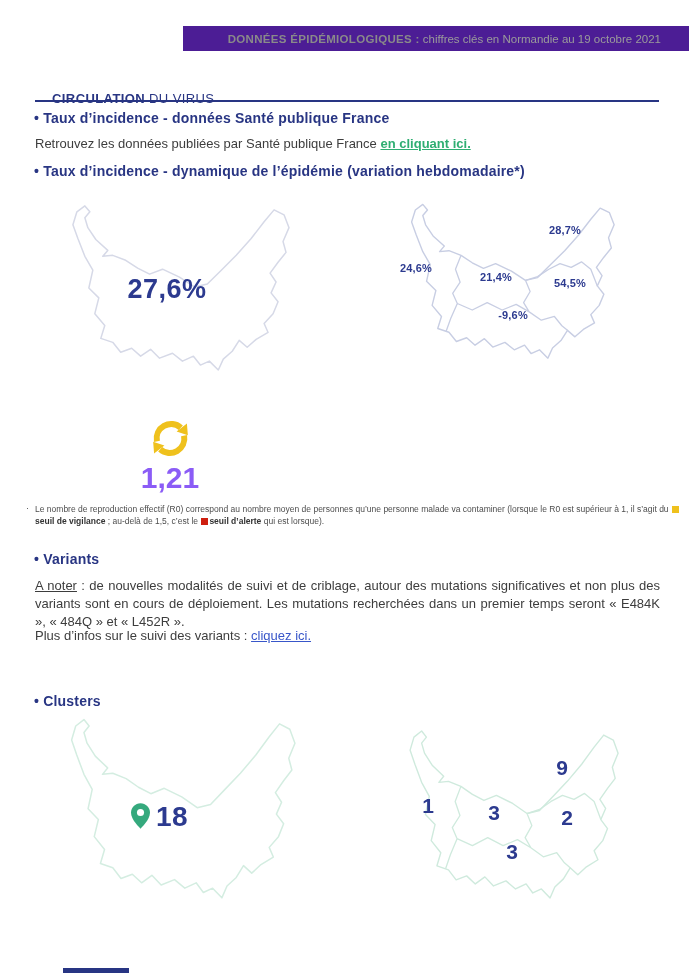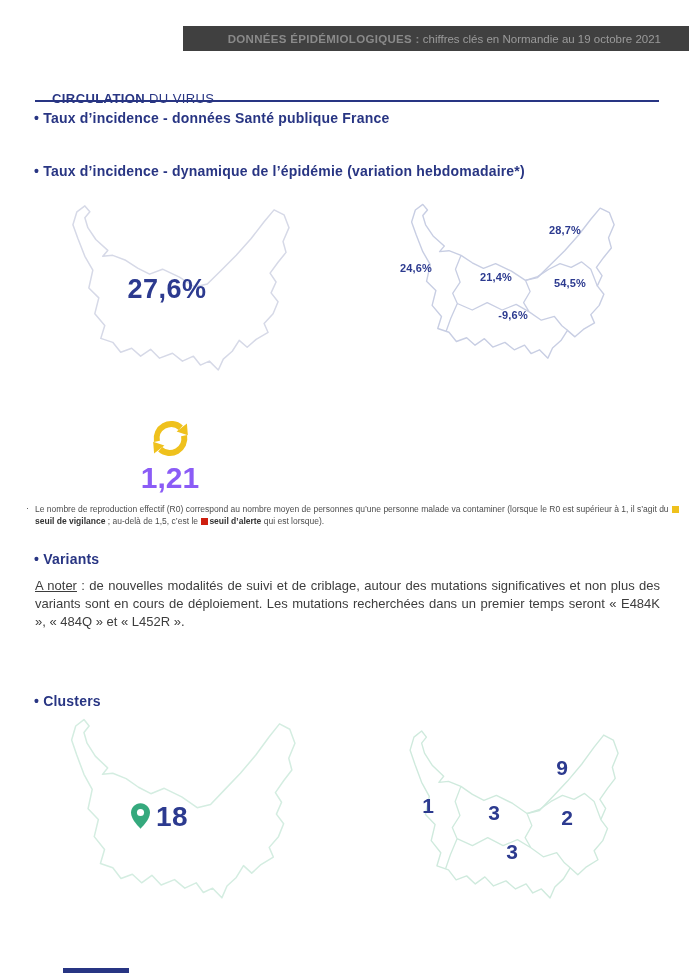--- a/index.html
+++ b/index.html
@@ -2,21 +2,21 @@
 <html><head>
 <meta charset="utf-8">
 <style>
   html,body{margin:0;padding:0;background:#fff;}
   .page{
     position:relative;width:689px;height:975px;background:#ffffff;
     font-family:"Liberation Sans",sans-serif;overflow:hidden;
   }
   
   .header-bar{
-    position:absolute;top:26px;left:183px;right:0;height:25px;background:#404040;
+    position:absolute;top:26px;left:183px;right:0;height:25px;background:#4c1d95;
     display:flex;align-items:center;justify-content:flex-end;padding-right:28px;
     box-sizing:border-box;font-size:11.5px;color:#9b9b9b;white-space:pre;
   }
   .header-bar .hb{font-weight:bold;color:#8a8a8a;letter-spacing:0.3px;}
   
   .page-title{position:absolute;top:76px;left:36px;font-size:13px;color:#283583;letter-spacing:0.4px;white-space:pre;}
   .page-title .tb{font-weight:bold;}
   .title-rule{position:absolute;top:100px;left:35px;width:624px;height:2px;background:#283583;}
   
   .sec-h{position:absolute;left:34px;font-size:14px;font-weight:bold;color:#283583;letter-spacing:0.2px;white-space:pre;}
@@ -54,20 +54,23 @@
   <div class="header-bar">
     <span class="hb">DONNÉES ÉPIDÉMIOLOGIQUES :</span><span> chiffres clés en Normandie au 19 octobre 2021</span>
   </div>
 
   <div class="page-title">
     <span class="tb">CIRCULATION</span><span> DU VIRUS</span>
   </div>
   <div class="title-rule"></div>
 
   <div class="sec-h" style="top:110px;">• Taux d’incidence - données Santé publique France</div>
+  <div class="para" style="top:136px;">
+    <span>Retrouvez les données publiées par Santé publique France </span><a class="green-link">en cliquant ici.</a>
+  </div>
 
   <div class="sec-h" style="top:163px;">• Taux d’incidence - dynamique de l’épidémie (variation hebdomadaire*)</div>
 
   <svg class="map" style="left:52px;top:198px;width:239px;height:174px;" viewBox="0 0 240 176" preserveAspectRatio="none">
     <path d="M 25,14 L 33,8 L 38,14 L 33,20 L 36,30 L 44,42 L 56,53 L 51,59 L 61,58 L 74,63 L 86,71 L 98,77 L 111,72 L 128,80 L 143,90 L 156,87 L 170,73 L 185,58 L 200,41 L 213,24 L 223,12 L 233,17 L 238,30 L 232,44 L 235,55 L 227,65 L 219,76 L 225,85 L 220,96 L 227,105 L 222,117 L 213,127 L 217,136 L 205,143 L 196,151 L 188,144 L 181,155 L 172,163 L 167,174 L 158,165 L 149,169 L 142,160 L 131,165 L 121,157 L 108,162 L 99,153 L 89,160 L 80,152 L 69,156 L 61,146 L 49,142 L 53,129 L 43,117 L 47,101 L 37,91 L 41,73 L 33,59 L 26,41 L 21,27 Z" fill="#ffffff" stroke="#d6d9e7" stroke-width="1.5" stroke-linejoin="round" vector-effect="non-scaling-stroke"></path>
   </svg>
   <div class="map-label ml-lg" style="left:167px;top:289px;">27,6%</div>
 
   <svg class="map" style="left:392px;top:197px;width:224px;height:163px;" viewBox="0 0 240 176" preserveAspectRatio="none">
     <path d="M 25,14 L 33,8 L 38,14 L 33,20 L 36,30 L 44,42 L 56,53 L 51,59 L 61,58 L 74,63 L 86,71 L 98,77 L 111,72 L 128,80 L 143,90 L 156,87 L 170,73 L 185,58 L 200,41 L 213,24 L 223,12 L 233,17 L 238,30 L 232,44 L 235,55 L 227,65 L 219,76 L 225,85 L 220,96 L 227,105 L 222,117 L 213,127 L 217,136 L 205,143 L 196,151 L 188,144 L 181,155 L 172,163 L 167,174 L 158,165 L 149,169 L 142,160 L 131,165 L 121,157 L 108,162 L 99,153 L 89,160 L 80,152 L 69,156 L 61,146 L 49,142 L 53,129 L 43,117 L 47,101 L 37,91 L 41,73 L 33,59 L 26,41 L 21,27 Z" fill="#ffffff" stroke="#c8cee3" stroke-width="1.4" stroke-linejoin="round" vector-effect="non-scaling-stroke"></path>
@@ -93,20 +96,23 @@
 
   <span class="fn-bullet">·</span>
   <div class="footnote">
     <span>Le nombre de reproduction effectif (R0) correspond au nombre moyen de personnes qu’une personne malade va contaminer (lorsque le R0 est supérieur à 1, il s’agit du </span><span class="sq sq-yellow"></span><b>seuil de vigilance</b><span> ; au-delà de 1,5, c’est le </span><span class="sq sq-red"></span><b>seuil d’alerte</b><span> qui est lorsque).</span>
   </div>
 
   <div class="sec-h" style="top:551px;">• Variants</div>
   <div class="para justify" style="top:577px;width:625px;">
     <span class="note-label">A noter</span><span> : de nouvelles modalités de suivi et de criblage, autour des mutations significatives et non plus des variants sont en cours de déploiement. Les mutations recherchées dans un premier temps seront « E484K », « 484Q » et « L452R ».</span>
   </div>
+  <div class="para" style="top:628px;">
+    <span>Plus d’infos sur le suivi des variants : </span><a class="blue-link">cliquez ici.</a>
+  </div>
 
   <div class="sec-h" style="top:693px;">• Clusters</div>
 
   <svg class="map" style="left:50px;top:711px;width:247px;height:189px;" viewBox="0 0 240 176" preserveAspectRatio="none">
     <path d="M 25,14 L 33,8 L 38,14 L 33,20 L 36,30 L 44,42 L 56,53 L 51,59 L 61,58 L 74,63 L 86,71 L 98,77 L 111,72 L 128,80 L 143,90 L 156,87 L 170,73 L 185,58 L 200,41 L 213,24 L 223,12 L 233,17 L 238,30 L 232,44 L 235,55 L 227,65 L 219,76 L 225,85 L 220,96 L 227,105 L 222,117 L 213,127 L 217,136 L 205,143 L 196,151 L 188,144 L 181,155 L 172,163 L 167,174 L 158,165 L 149,169 L 142,160 L 131,165 L 121,157 L 108,162 L 99,153 L 89,160 L 80,152 L 69,156 L 61,146 L 49,142 L 53,129 L 43,117 L 47,101 L 37,91 L 41,73 L 33,59 L 26,41 L 21,27 Z" fill="#ffffff" stroke="#d4ede1" stroke-width="1.5" stroke-linejoin="round" vector-effect="non-scaling-stroke"></path>
   </svg>
   <svg class="pin" viewBox="0 0 24 32">
     <path d="M12,0 C5.4,0 0,5.4 0,12 C0,21 12,32 12,32 C12,32 24,21 24,12 C24,5.4 18.6,0 12,0 Z" fill="#35A97D"></path>
     <circle cx="12" cy="11.5" r="4.5" fill="#ffffff"></circle>
   </svg>

